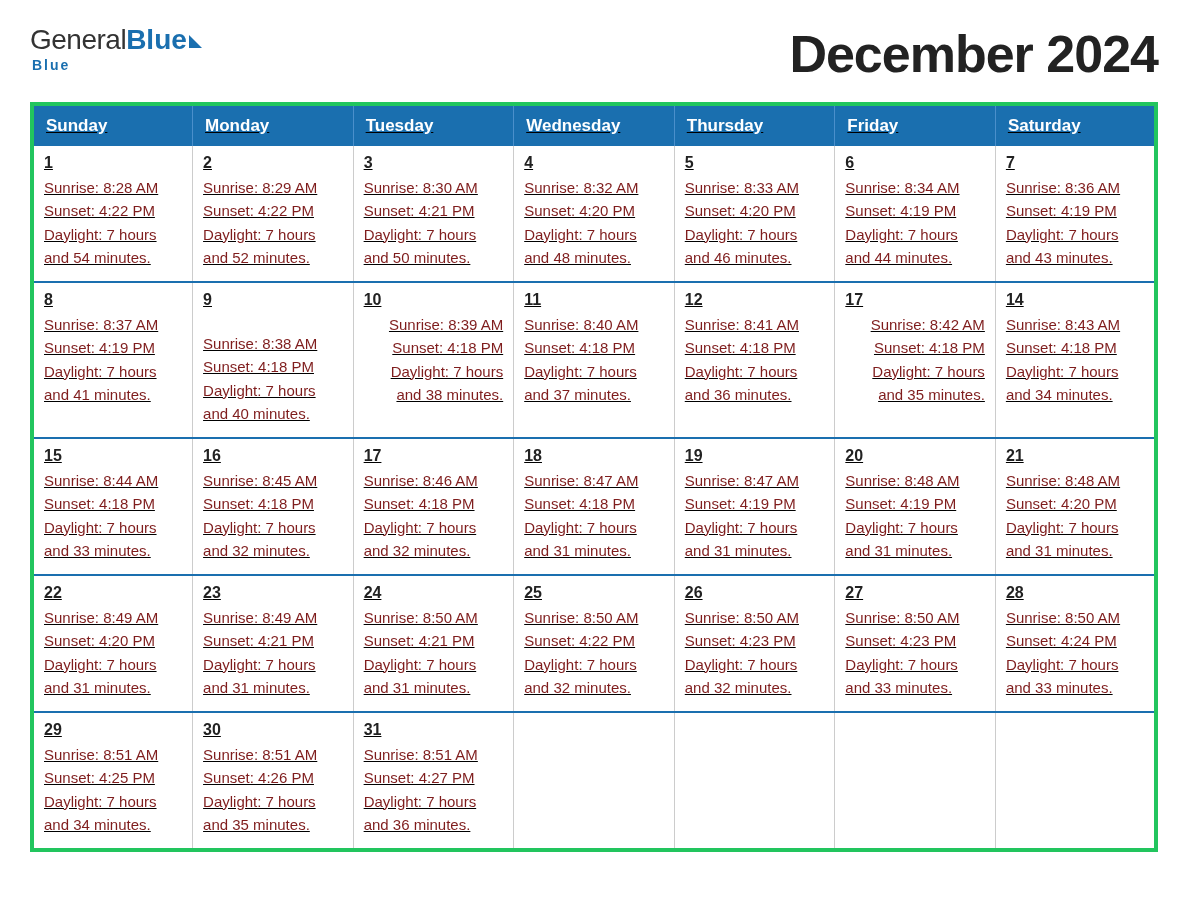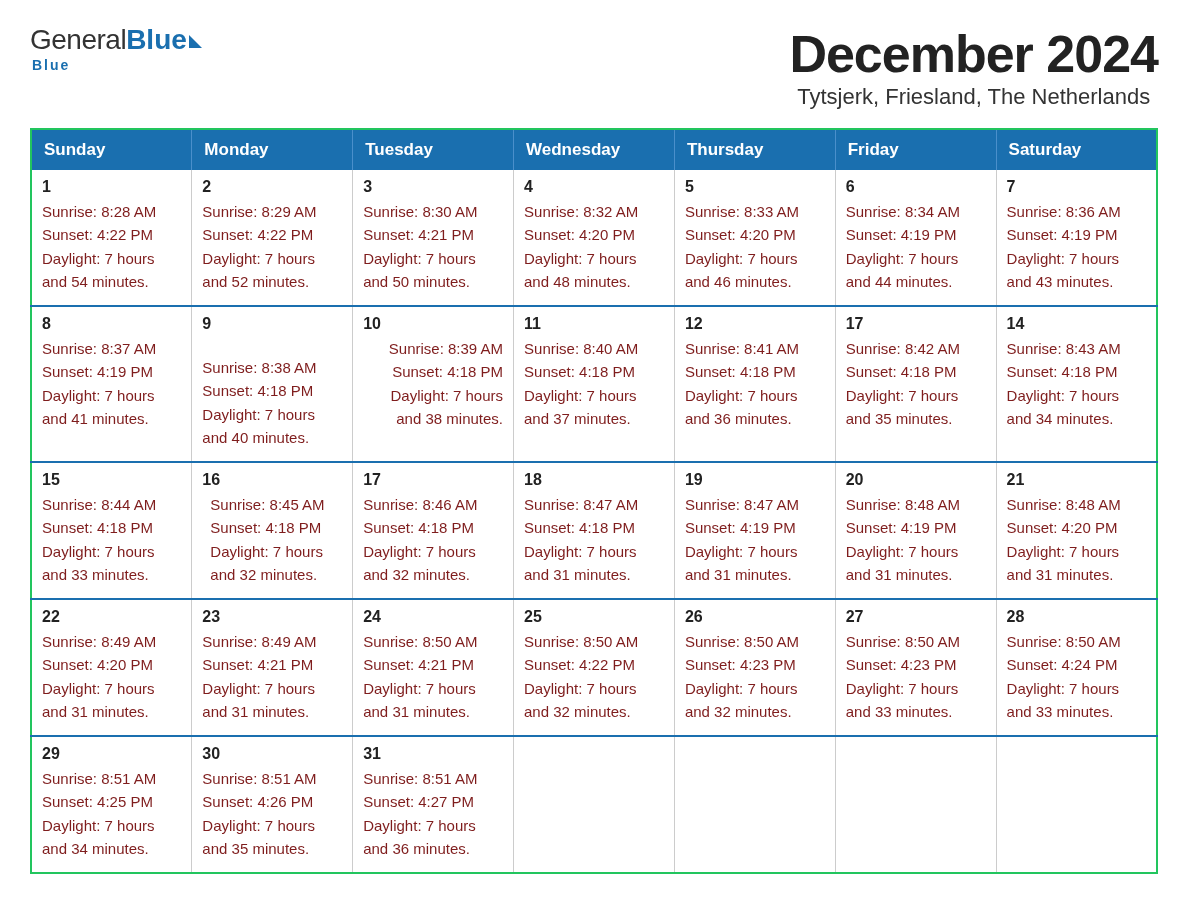--- a/index.html
+++ b/index.html
@@ -55,21 +55,22 @@
       letter-spacing: -1px;
     }
     .location-title {
       font-size: 22px;
       color: #333;
       font-weight: normal;
     }
     .calendar-table {
       width: 100%;
       border-collapse: collapse;
-      border: 2px solid #22c55e;
+      border: 4px solid #22c55e;
+      text-decoration: underline;
     }
     .calendar-table thead tr th {
       background-color: #1a6faf;
       color: #fff;
       font-size: 17px;
       font-weight: bold;
       text-align: left;
       padding: 10px 12px;
       border-right: 1px solid #4a8fcb;
     }
@@ -123,21 +124,20 @@
         <span class="logo-blue-text">Blue</span>
         <div class="logo-triangle"></div>
       </div>
     </div>
     <div style="margin-left:2px;">
       <span style="color:#1a6faf; font-size:14px; font-weight:bold; letter-spacing:2px;">Blue</span>
     </div>
   </div>
   <div class="title-area">
     <div class="month-title">December 2024</div>
-    <div class="location-title">Tytsjerk, Friesland, The Netherlands</div>
   </div>
 </div>
 
 <table class="calendar-table">
   <thead>
     <tr>
     <th>Sunday</th>
         <th>Monday</th>
         <th>Tuesday</th>
         <th>Wednesday</th>
@@ -229,21 +229,21 @@
         </td>
         <td>
           <span class="day-number">12</span>
           <div class="day-info" style="white-space: pre-line;">Sunrise: 8:41 AM
 Sunset: 4:18 PM
 Daylight: 7 hours
 and 36 minutes.</div>
         </td>
         <td>
           <span class="day-number">17</span>
-          <div class="day-info" style="white-space: pre-line;">Sunrise: 8:42 AM
+          <div class="day-info" style="white-space: pre-line; text-align: right;">Sunrise: 8:42 AM
 Sunset: 4:18 PM
 Daylight: 7 hours
 and 35 minutes.</div>
         </td>
         <td>
           <span class="day-number">14</span>
           <div class="day-info" style="white-space: pre-line;">Sunrise: 8:43 AM
 Sunset: 4:18 PM
 Daylight: 7 hours
 and 34 minutes.</div>
@@ -252,21 +252,21 @@
       <tr>
         <td>
           <span class="day-number">15</span>
           <div class="day-info" style="white-space: pre-line;">Sunrise: 8:44 AM
 Sunset: 4:18 PM
 Daylight: 7 hours
 and 33 minutes.</div>
         </td>
         <td>
           <span class="day-number">16</span>
-          <div class="day-info" style="white-space: pre-line; margin-left: 8px;">Sunrise: 8:45 AM
+          <div class="day-info" style="white-space: pre-line;">Sunrise: 8:45 AM
 Sunset: 4:18 PM
 Daylight: 7 hours
 and 32 minutes.</div>
         </td>
         <td>
           <span class="day-number">17</span>
           <div class="day-info" style="white-space: pre-line;">Sunrise: 8:46 AM
 Sunset: 4:18 PM
 Daylight: 7 hours
 and 32 minutes.</div>

